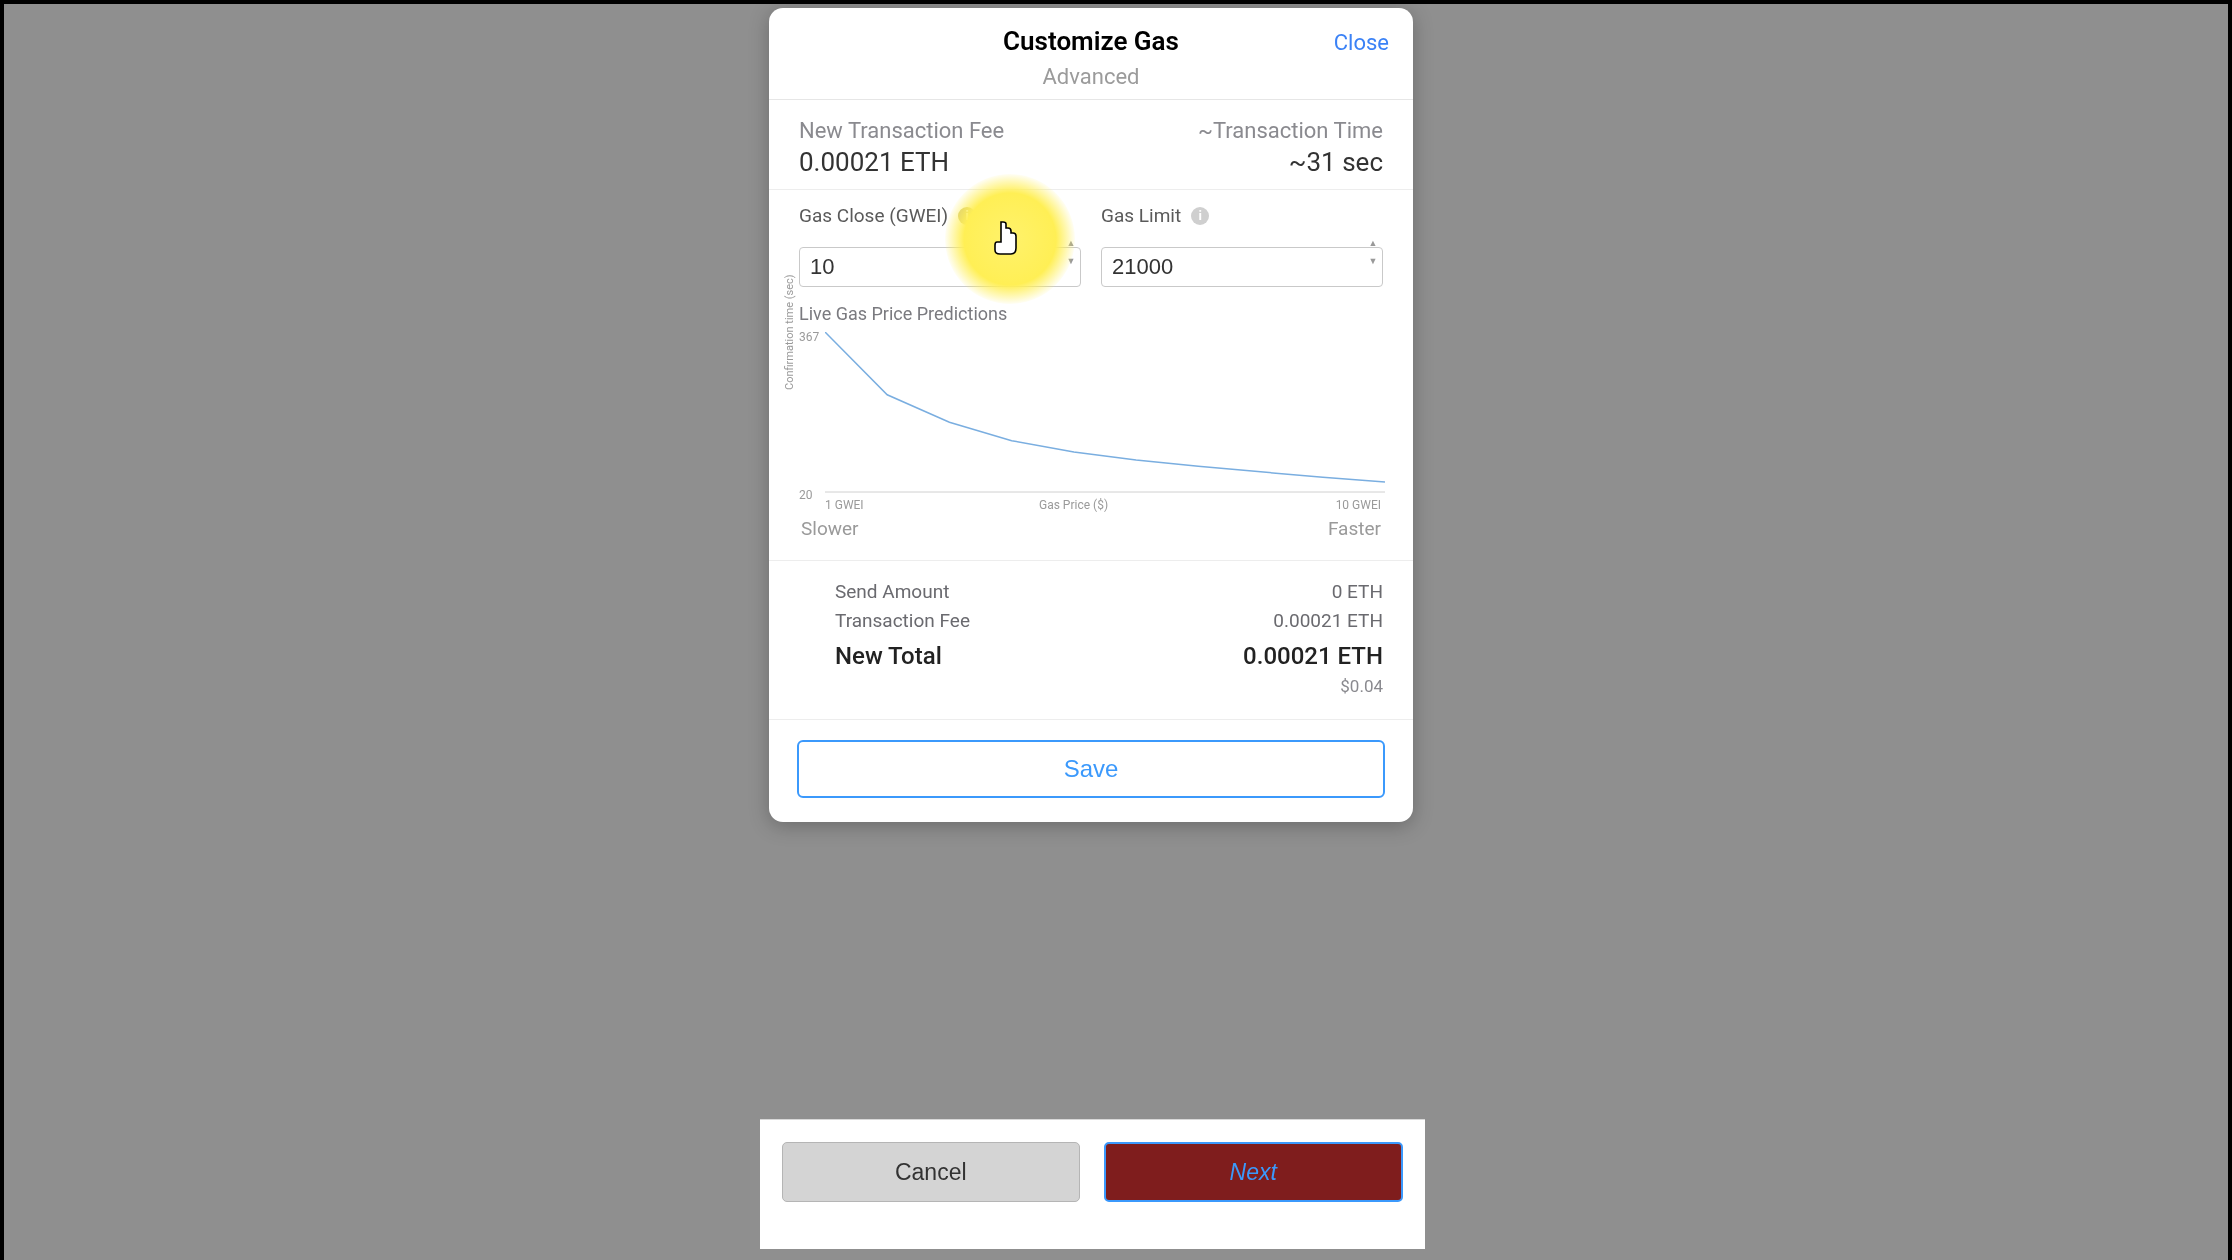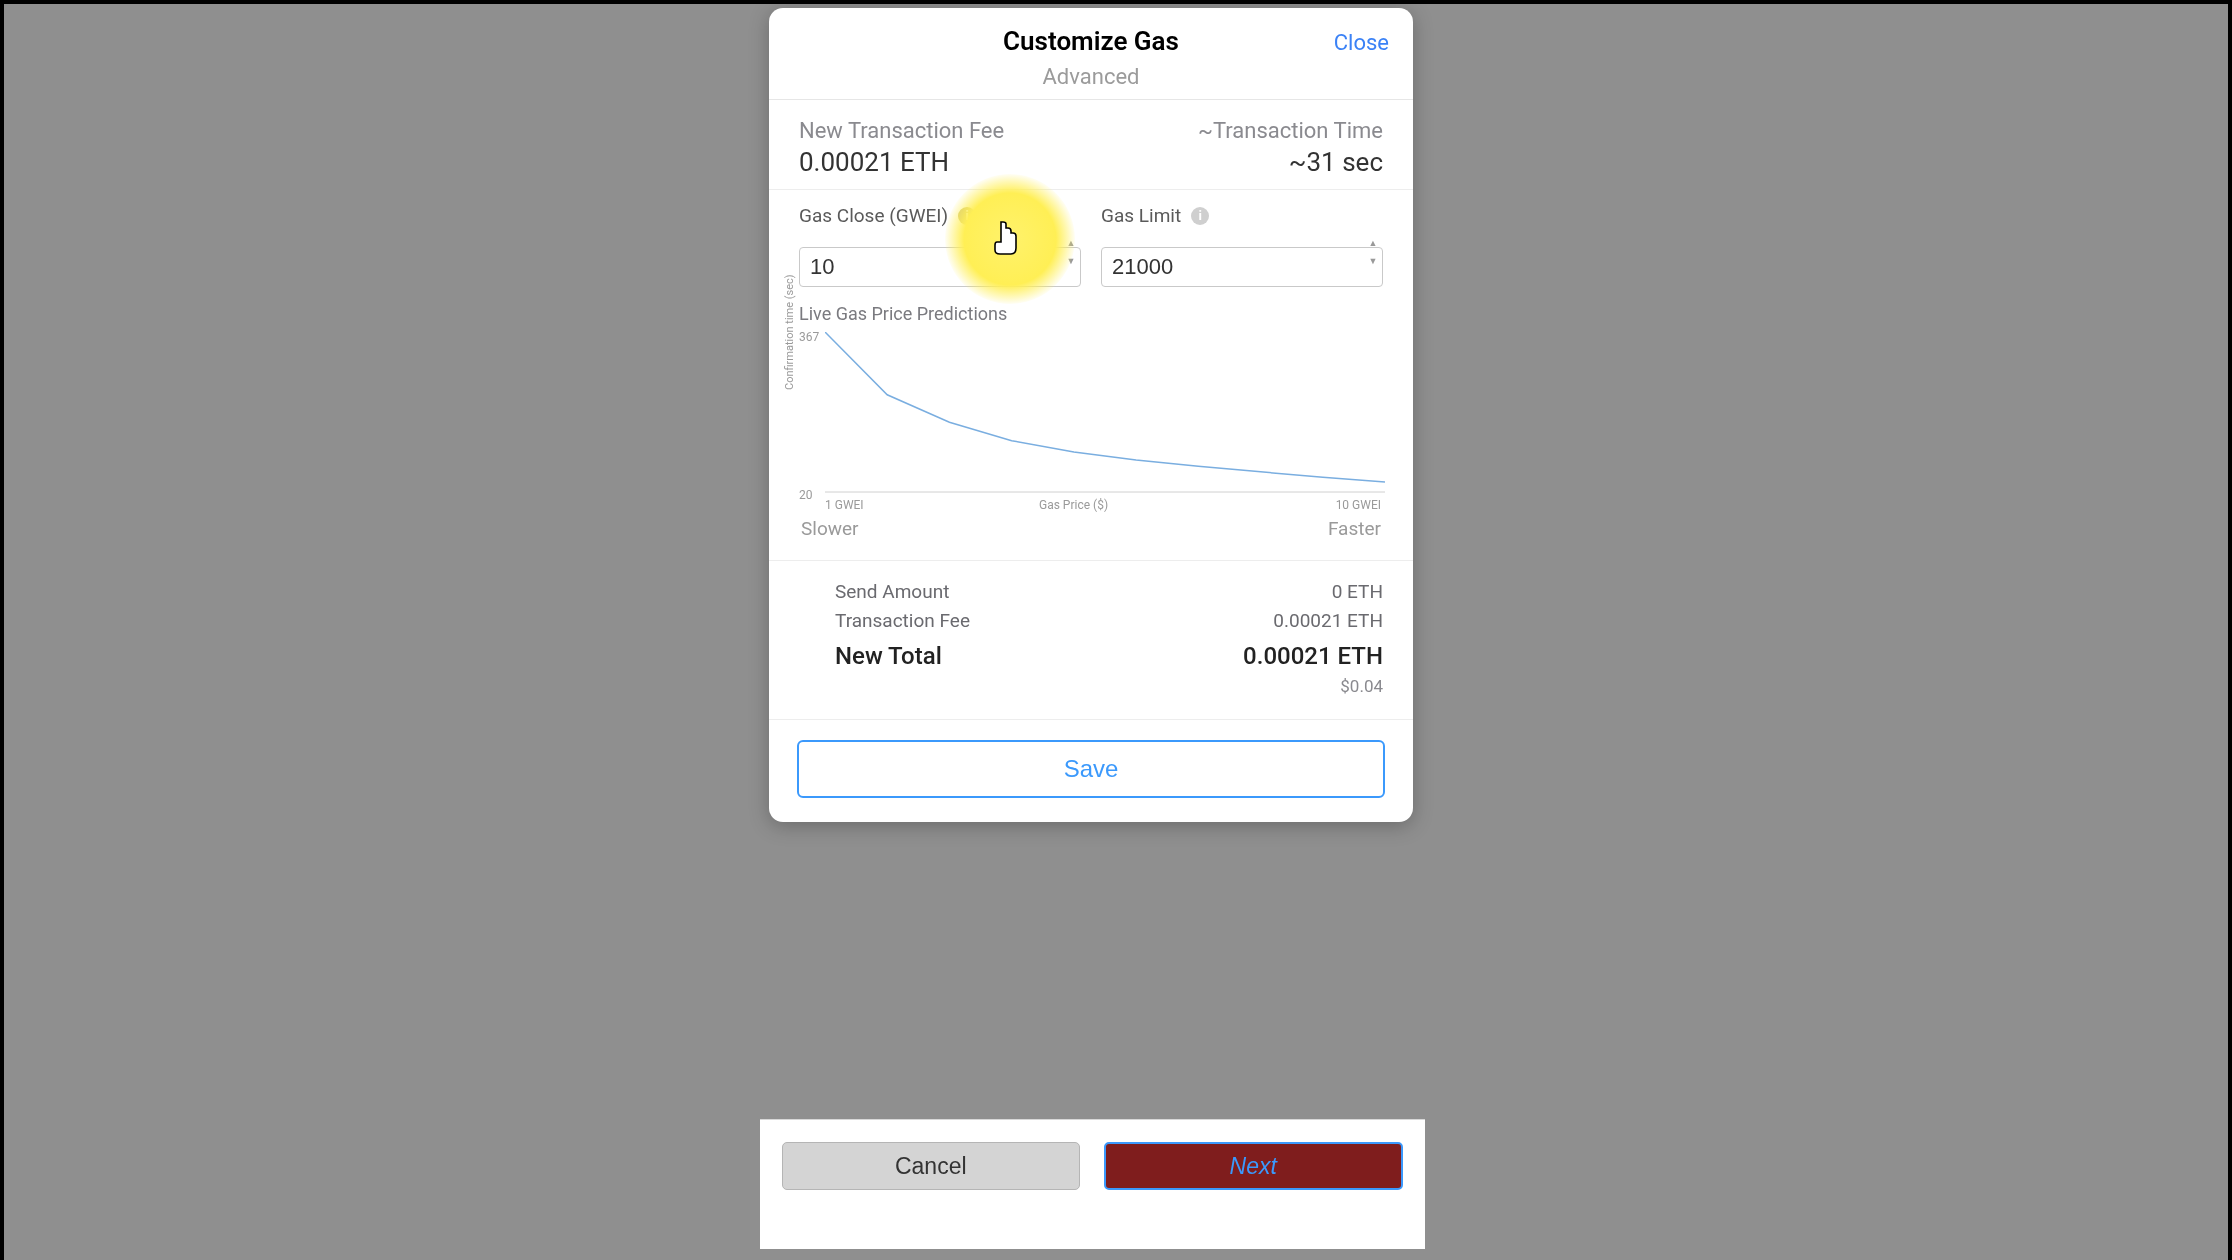--- a/index.html
+++ b/index.html
@@ -253,21 +253,21 @@
     width: 665px;
     height: 130px;
     background: #fff;
     border-top: 1px solid #d8d8d8;
     display: flex;
     gap: 24px;
     padding: 22px 22px;
   }
   .btn {
     flex: 1;
-    height: 48px;
+    height: 60px;
     border-radius: 5px;
     font-size: 23px;
     cursor: pointer;
   }
   .btn.cancel {
     background: #d4d4d4;
     border: 1px solid #b5b5b5;
     color: #333;
   }
   .btn.next {

